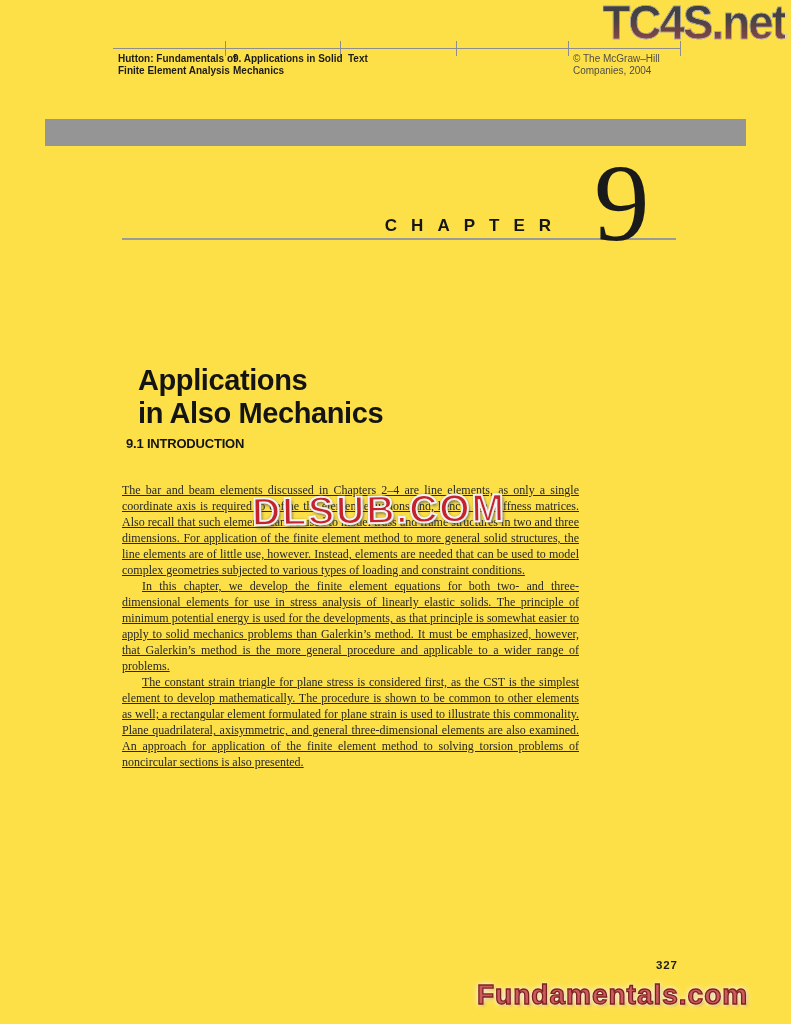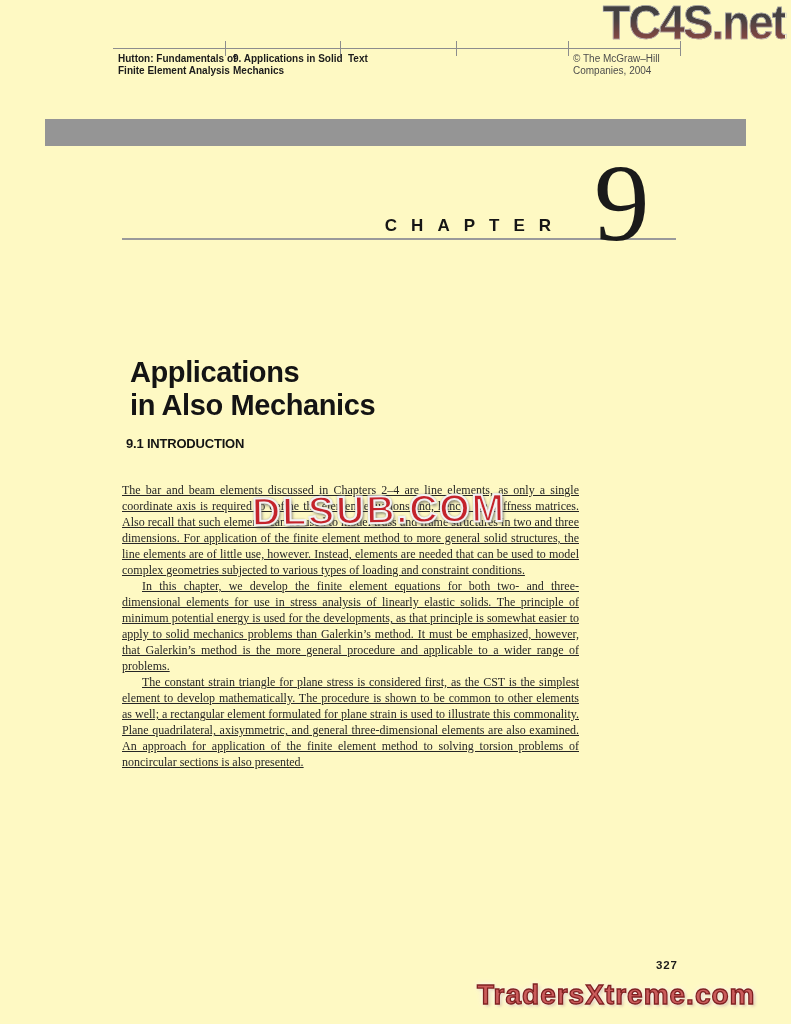--- a/index.html
+++ b/index.html
@@ -1,19 +1,19 @@
 <!DOCTYPE html>
 <html><head>
 <meta charset="utf-8">
 <style>
   html,body{margin:0;padding:0;background:#ffffff;}
   .page{
     position:relative;
     width:791px;height:1024px;
-    background:#fef9c3;
+    background:#fde047;
     overflow:hidden;
     font-family:"Liberation Sans",sans-serif;
   }
 
   
   .tc4s{
     position:absolute;top:0px;right:6px;
     font-size:48px;font-weight:900;letter-spacing:-2px;
     line-height:46px;
     transform:scaleX(0.95);transform-origin:right top;
@@ -38,21 +38,21 @@
     font-size:17px;font-weight:bold;letter-spacing:14px;color:#161616;line-height:20px;
   }
   .chapter-num{
     position:absolute;left:594px;top:147px;
     font-family:"Liberation Serif",serif;
     font-size:111px;line-height:1;color:#1a1a1a;
   }
 
   
   .title{
-    position:absolute;left:122px;top:348px;margin:8px;
+    position:absolute;left:122px;top:348px;margin:16px;
     font-size:29px;line-height:33px;font-weight:bold;letter-spacing:-0.4px;color:#141414;
   }
   .section-heading{
     position:absolute;left:122px;top:430px;margin:4px;
     font-size:13px;line-height:20px;font-weight:bold;letter-spacing:-0.2px;color:#141414;
   }
 
   
   .bodytext{
     position:absolute;left:122px;top:482px;width:457px;
@@ -131,15 +131,15 @@
   <div class="bodytext">
     <p>The bar and beam elements discussed in Chapters 2–4 are line elements, as only a single coordinate axis is required to define the element equations and, hence, the stiffness matrices. Also recall that such elements can be used to model truss and frame structures in two and three dimensions. For application of the finite element method to more general solid structures, the line elements are of little use, however. Instead, elements are needed that can be used to model complex geometries subjected to various types of loading and constraint conditions.</p>
     <p class="ind">In this chapter, we develop the finite element equations for both two- and three-dimensional elements for use in stress analysis of linearly elastic solids. The principle of minimum potential energy is used for the developments, as that principle is somewhat easier to apply to solid mechanics problems than Galerkin’s method. It must be emphasized, however, that Galerkin’s method is the more general procedure and applicable to a wider range of problems.</p>
     <p class="ind">The constant strain triangle for plane stress is considered first, as the CST is the simplest element to develop mathematically. The procedure is shown to be common to other elements as well; a rectangular element formulated for plane strain is used to illustrate this commonality. Plane quadrilateral, axisymmetric, and general three-dimensional elements are also examined. An approach for application of the finite element method to solving torsion problems of noncircular sections is also presented.</p>
   </div>
 
   <div class="dlsub">DLSUB.COM</div>
 
   <div class="pagenum">327</div>
 
-  <div class="traders">TradersXtreme.com</div>
+  <div class="traders">Fundamentals.com</div>
 
 </div>
 
 </body></html>

